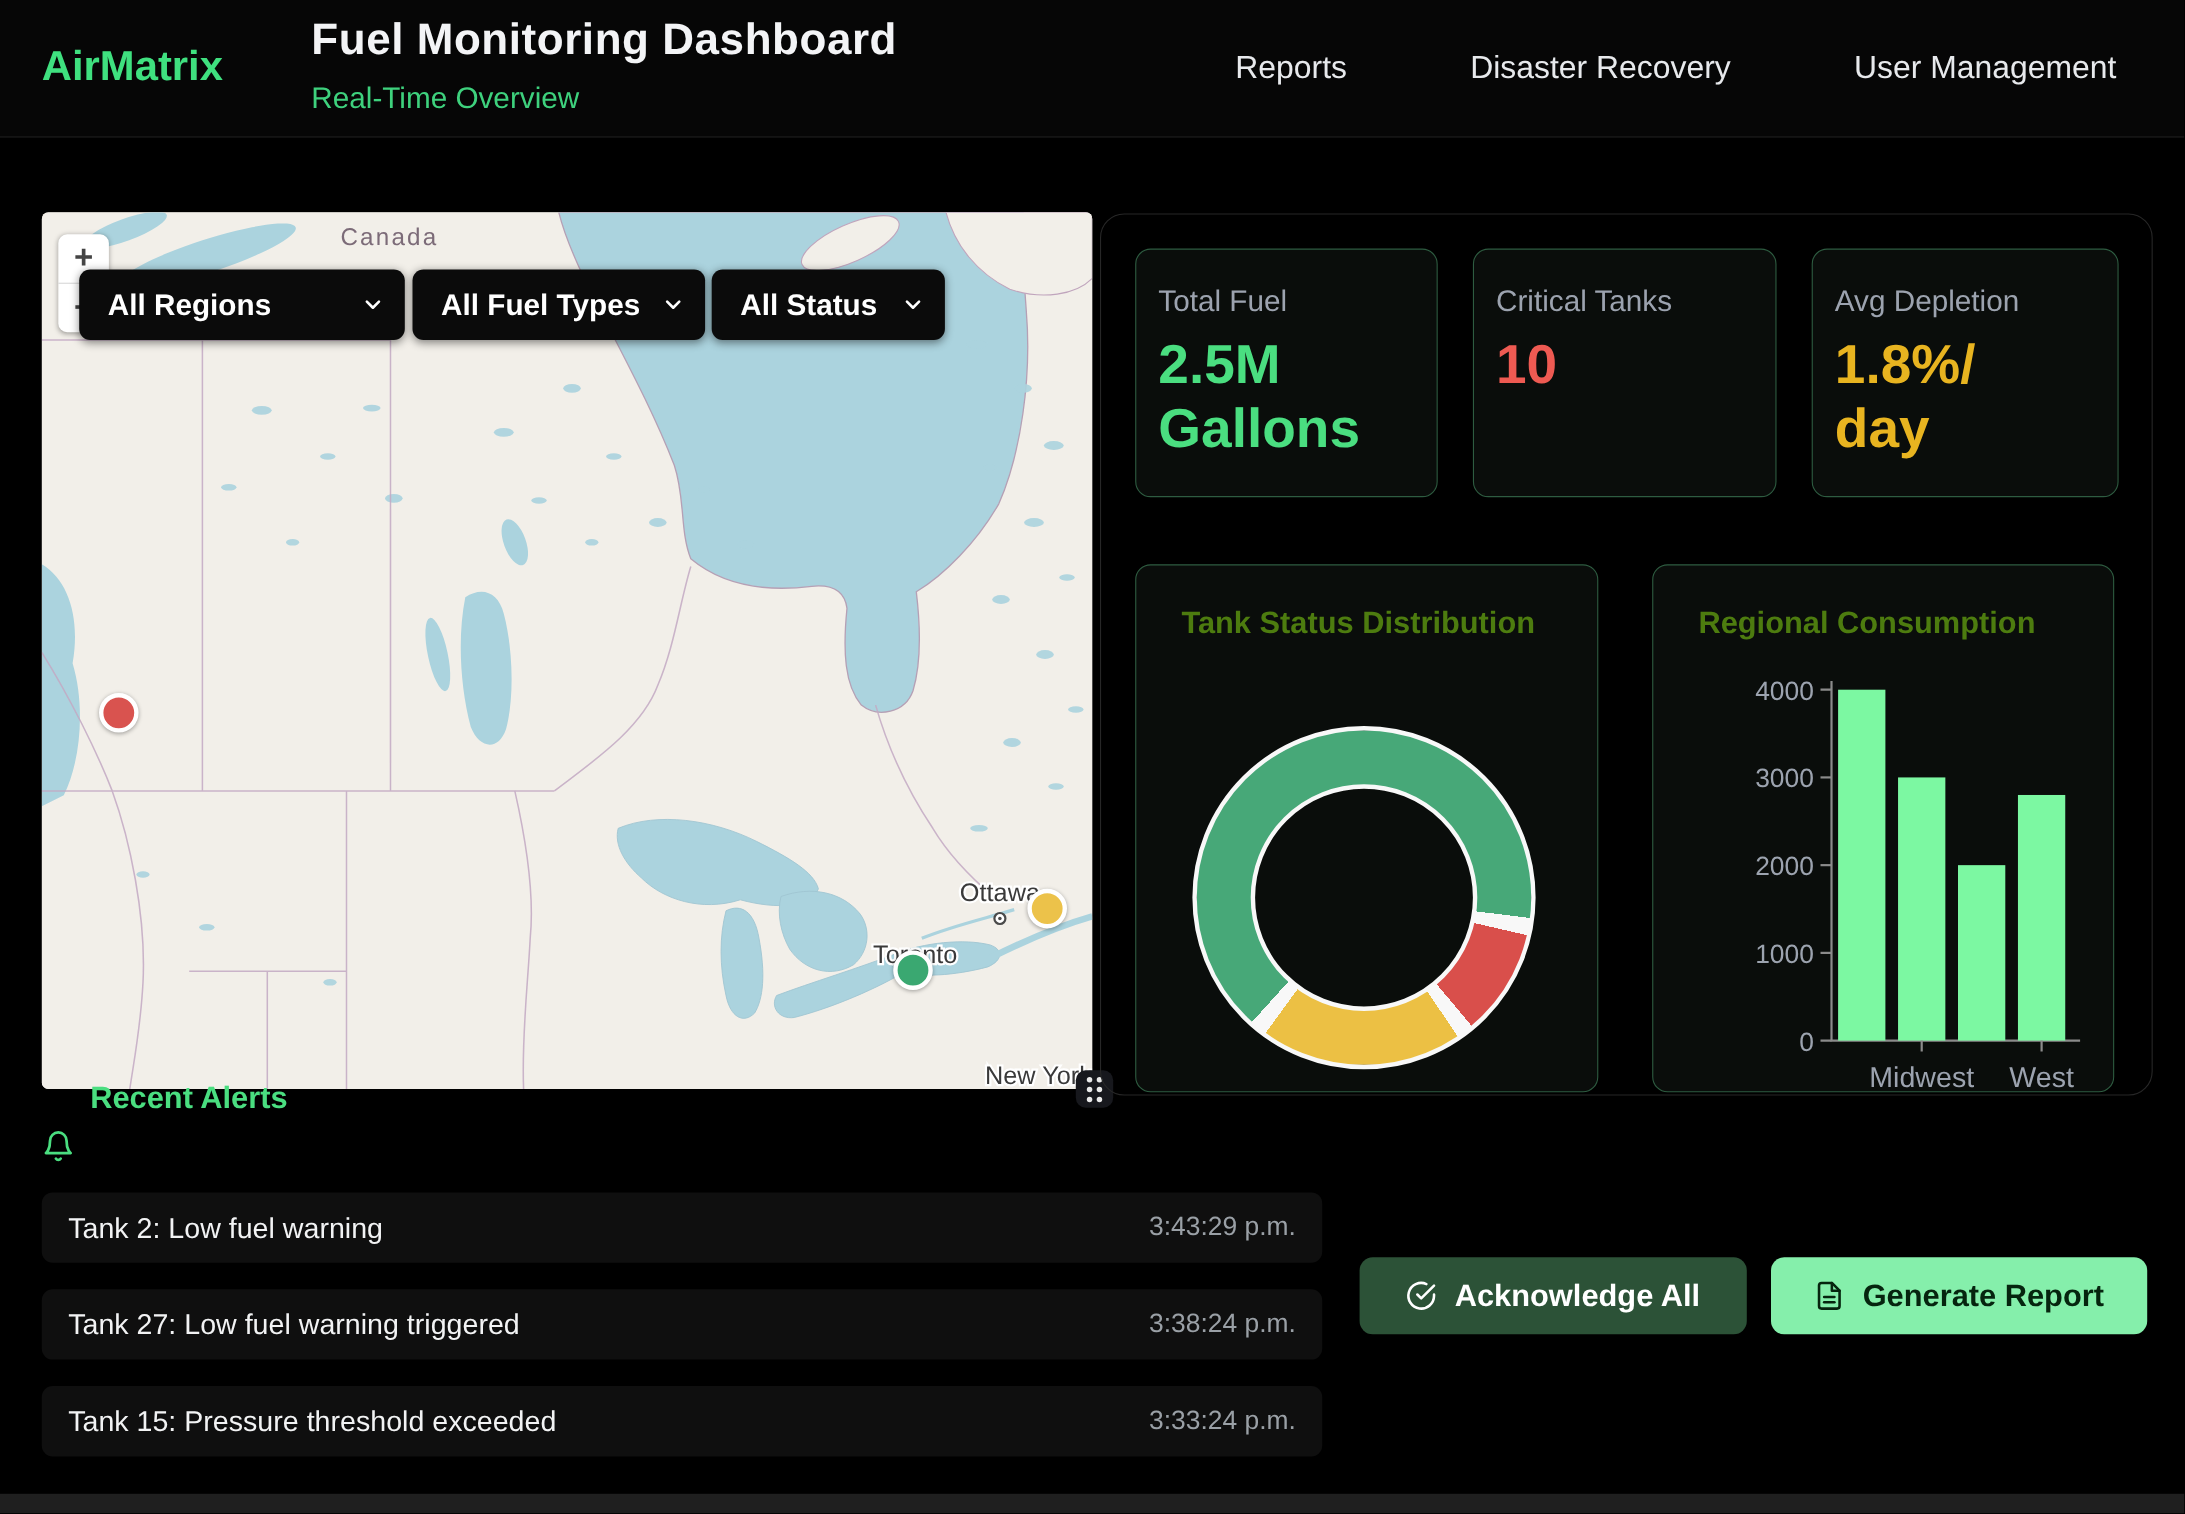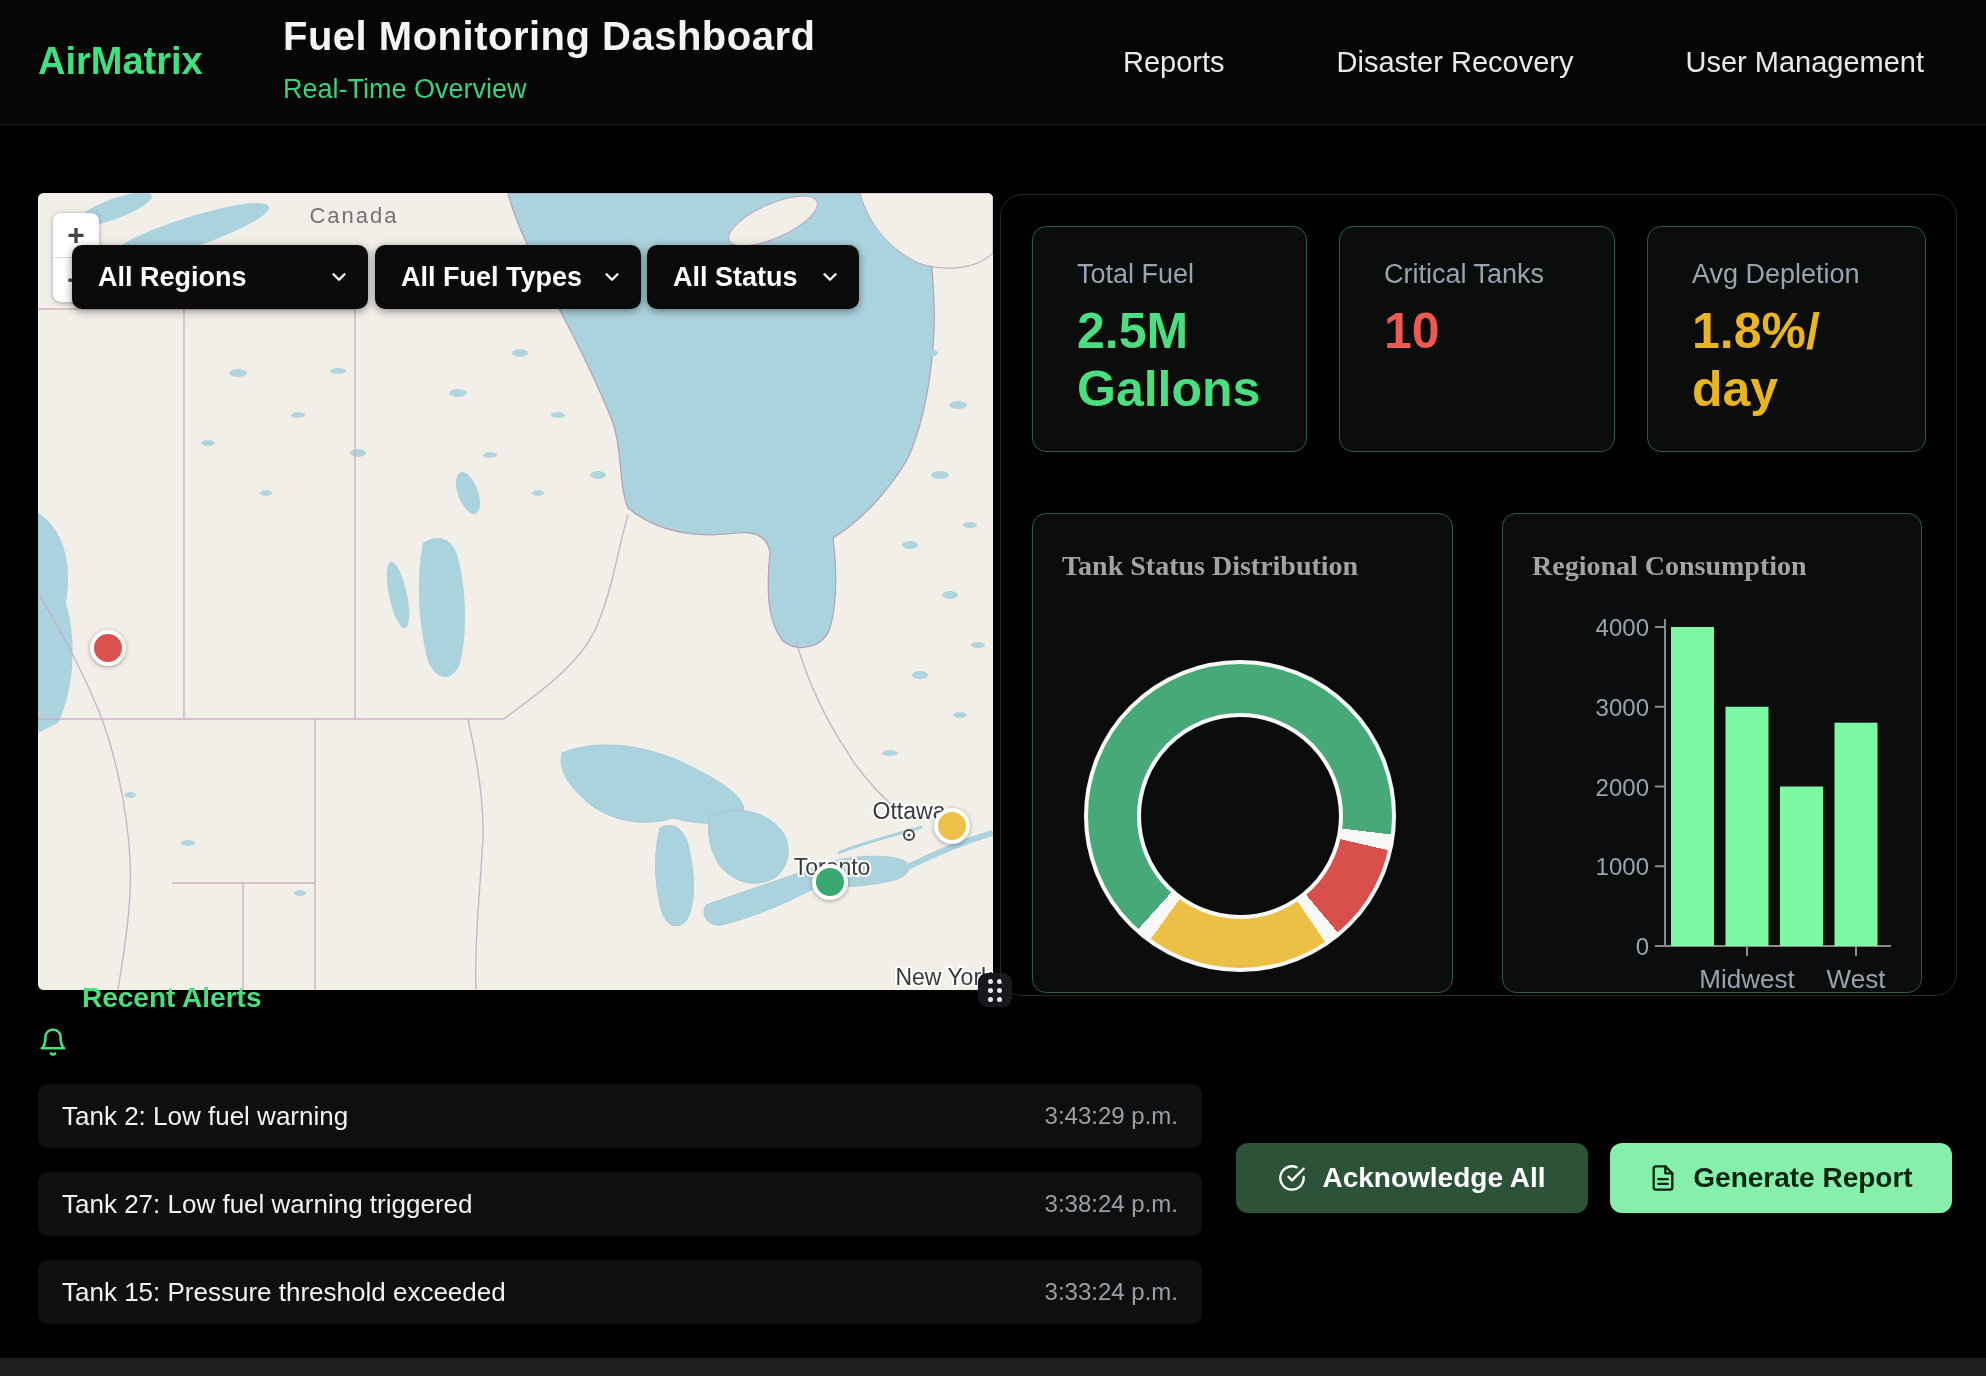--- a/index.html
+++ b/index.html
@@ -39,33 +39,33 @@
                 border:4px solid #fff; box-shadow:0 1px 4px rgba(0,0,0,.35); cursor:pointer; }
   .drag-handle { position:absolute; left:978px; top:973px; width:34px; height:34px; background:#17181d;
                  border-radius:9px; display:grid; grid-template-columns:repeat(2,5px); gap:4px;
                  align-content:center; justify-content:center; cursor:grab; }
   .drag-handle i { width:5px; height:5px; background:#e9e9e9; border-radius:50%; }
 
   
   .right-panel { position:absolute; left:1000px; top:194px; width:957px; height:802px;
                  border:1px solid #272727; border-radius:22px; }
   .stat-card { position:absolute; top:31px; height:226px; background:#0a0d0b;
-               border:1px solid #2e5c41; border-radius:14px; padding:32px 44px; }
+               border:1px solid #2e5c41; border-radius:14px; padding:32px 20px; }
   #stat-0 { left:31px;  width:275px; }
   #stat-1 { left:338px; width:276px; }
   #stat-2 { left:646px; width:279px; }
   .stat-label { font-size:27px; color:#9ca3af; margin-bottom:12px; }
   .stat-value { font-size:50px; font-weight:bold; line-height:1.16; }
   #stat-2 .stat-value { max-width:145px; word-break:break-all; }
 
   .chart-card { position:absolute; top:318px; height:480px; background:#0a0d0b;
                 border:1px solid #2e5c41; border-radius:14px; }
   #donut-card { left:31px;  width:421px; }
   #bar-card   { left:501px; width:420px; }
-  .chart-title { position:absolute; left:29px; top:36px; font-size:28px; font-weight:bold; color:#a3a3a3;font-family:Liberation Serif, serif; }
+  .chart-title { position:absolute; left:41px; top:36px; font-size:28px; font-weight:bold; color:#4d7c0f; }
   .donut { position:absolute; left:51px; top:146px; width:312px; height:312px;
            border-radius:50%; border:4px solid #f8f8f8; }
   .donut-hole { position:absolute; left:50%; top:50%; transform:translate(-50%,-50%);
                 width:206px; height:206px; border-radius:50%; background:#0a0d0b; border:4px solid #f8f8f8; }
   .bar-svg { position:absolute; left:0; top:0; }
   .bar-svg .axis { stroke:#8b8b8b; stroke-width:2; }
   .bar-svg text.tick { fill:#9ca3af; font-size:24px; font-family:inherit; }
   .bar-svg text.cat  { fill:#9ca3af; font-size:26px; font-family:inherit; }
 
   

